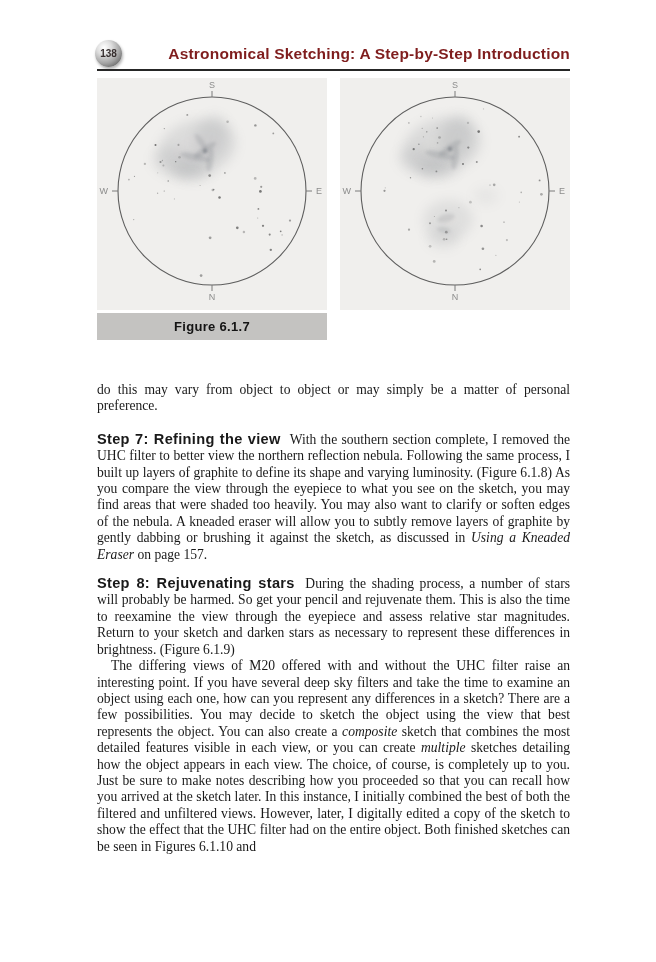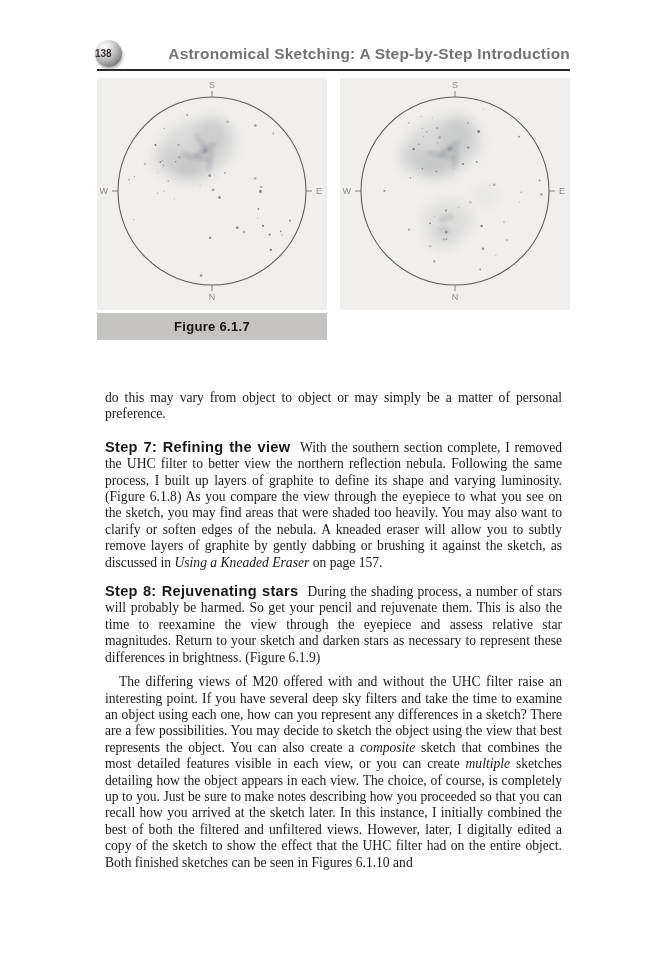--- a/index.html
+++ b/index.html
@@ -3,41 +3,41 @@
 <meta charset="utf-8">
 <style>
   html,body{margin:0;padding:0;background:#ffffff;}
   body{width:656px;height:962px;position:relative;font-family:"Liberation Serif",serif;-webkit-font-smoothing:antialiased;}
   .page{position:absolute;inset:0;background:#ffffff;overflow:hidden;}
 
   
   .badge{position:absolute;left:95px;top:40px;width:27px;height:27px;border-radius:50%;
     background:radial-gradient(circle at 34% 28%, #ffffff 0%, #dedede 28%, #a2a2a2 60%, #616161 86%, #4b4b4b 100%);
     box-shadow:1px 2px 3px rgba(0,0,0,.30);
-    display:flex;align-items:center;justify-content:flex-start;
+    display:flex;align-items:center;justify-content:center;
     font:700 10px "Liberation Sans",sans-serif;color:#372f2f;}
   .title{position:absolute;top:45px;left:97px;width:473px;text-align:right;
-    font:700 15.5px/18px "Liberation Sans",sans-serif;color:#737373;letter-spacing:.2px;}
+    font:700 15.5px/18px "Liberation Sans",sans-serif;color:#7f1d1d;letter-spacing:.2px;}
   .rule{position:absolute;top:69px;left:97px;width:473px;height:2px;background:#262626;}
 
   
   .figures{position:absolute;top:78px;left:97px;width:473px;height:262px;}
   .fig{position:absolute;top:0;width:230px;}
   .fig-0{left:0;} .fig-1{left:243px;}
   .panel{width:230px;height:232px;background:#f0efed;}
   .panel svg{display:block;width:230px;height:232px;}
   .caption{margin-top:3px;height:27px;background:#c4c3c1;
     display:flex;align-items:center;justify-content:center;
     font:700 13px "Liberation Sans",sans-serif;color:#141414;letter-spacing:.3px;text-align:right;}
   svg text.compass{font:9px "Liberation Sans",sans-serif;fill:#8c8c8c;}
 
   
   .bodytext{position:absolute;top:382px;left:97px;width:473px;
     font-size:13.6px;line-height:16.4px;color:#191919;text-align:justify;}
-  .bodytext p{margin:8px;}
+  .bodytext p{margin:0;}
   .mb-lg{margin-bottom:16px !important;}
   .mb-md{margin-bottom:12px !important;}
   .indent{text-indent:14px;}
   .seg-h{font:700 14.6px/16.4px "Liberation Sans",sans-serif;letter-spacing:.3px;padding-right:5px;}
   .seg-b{font-weight:400;}
   .seg-i{font-style:italic;}
 </style>
 </head>
 <body>
 

